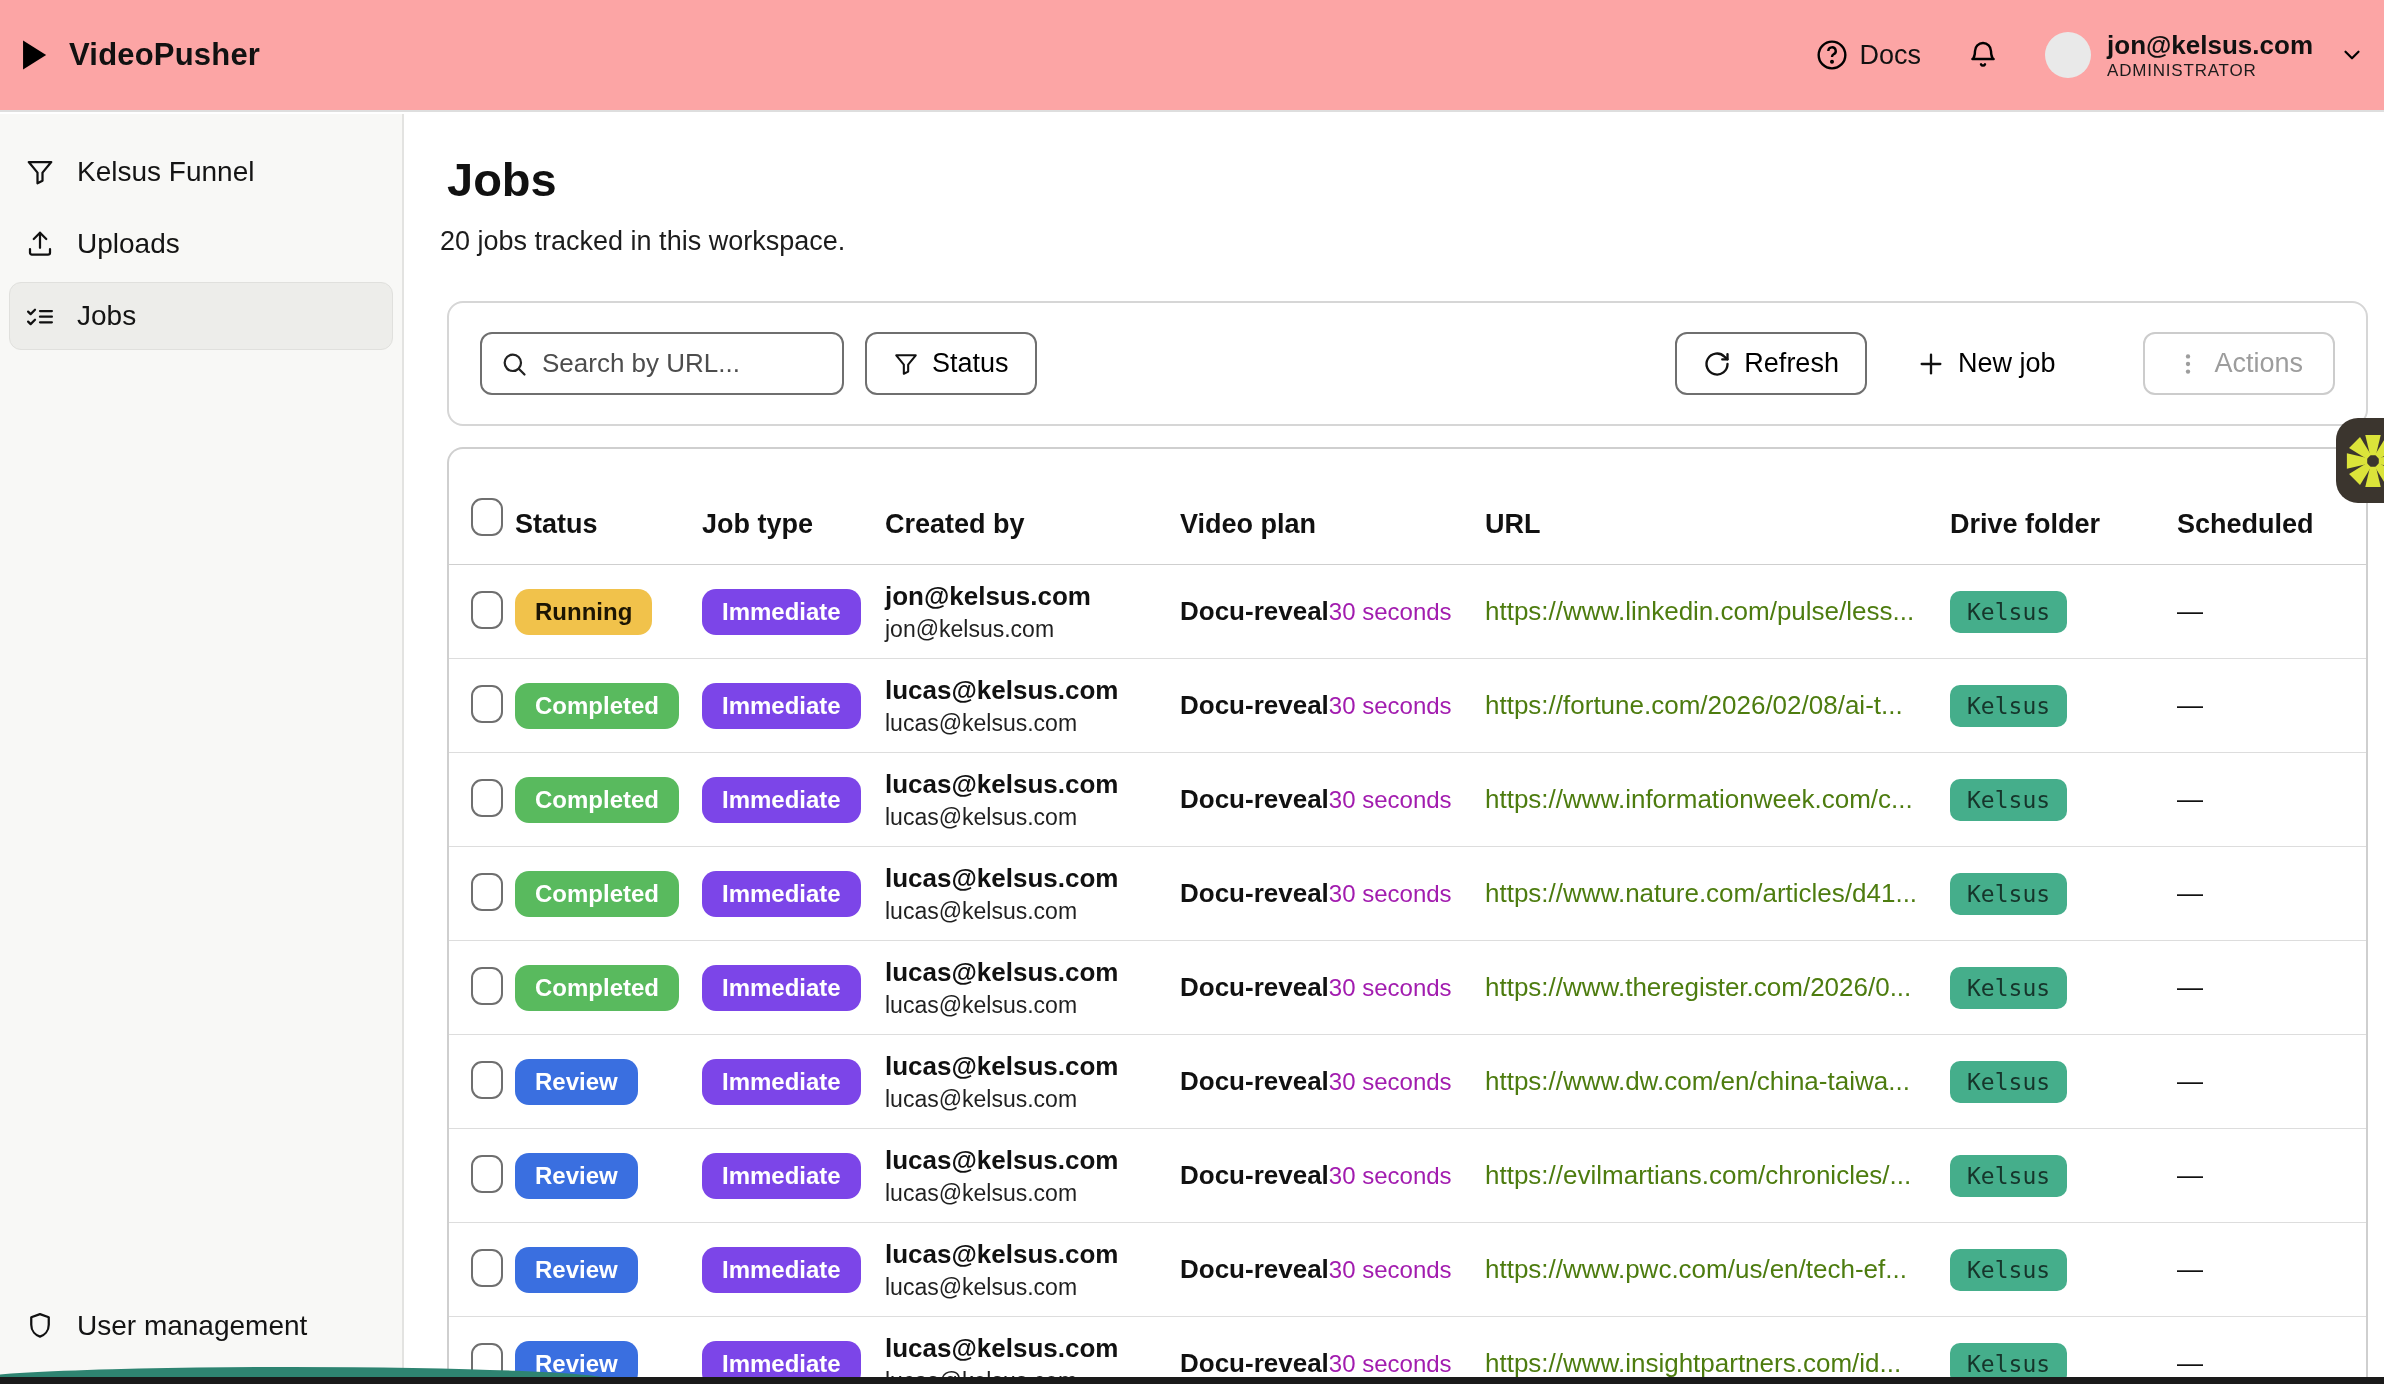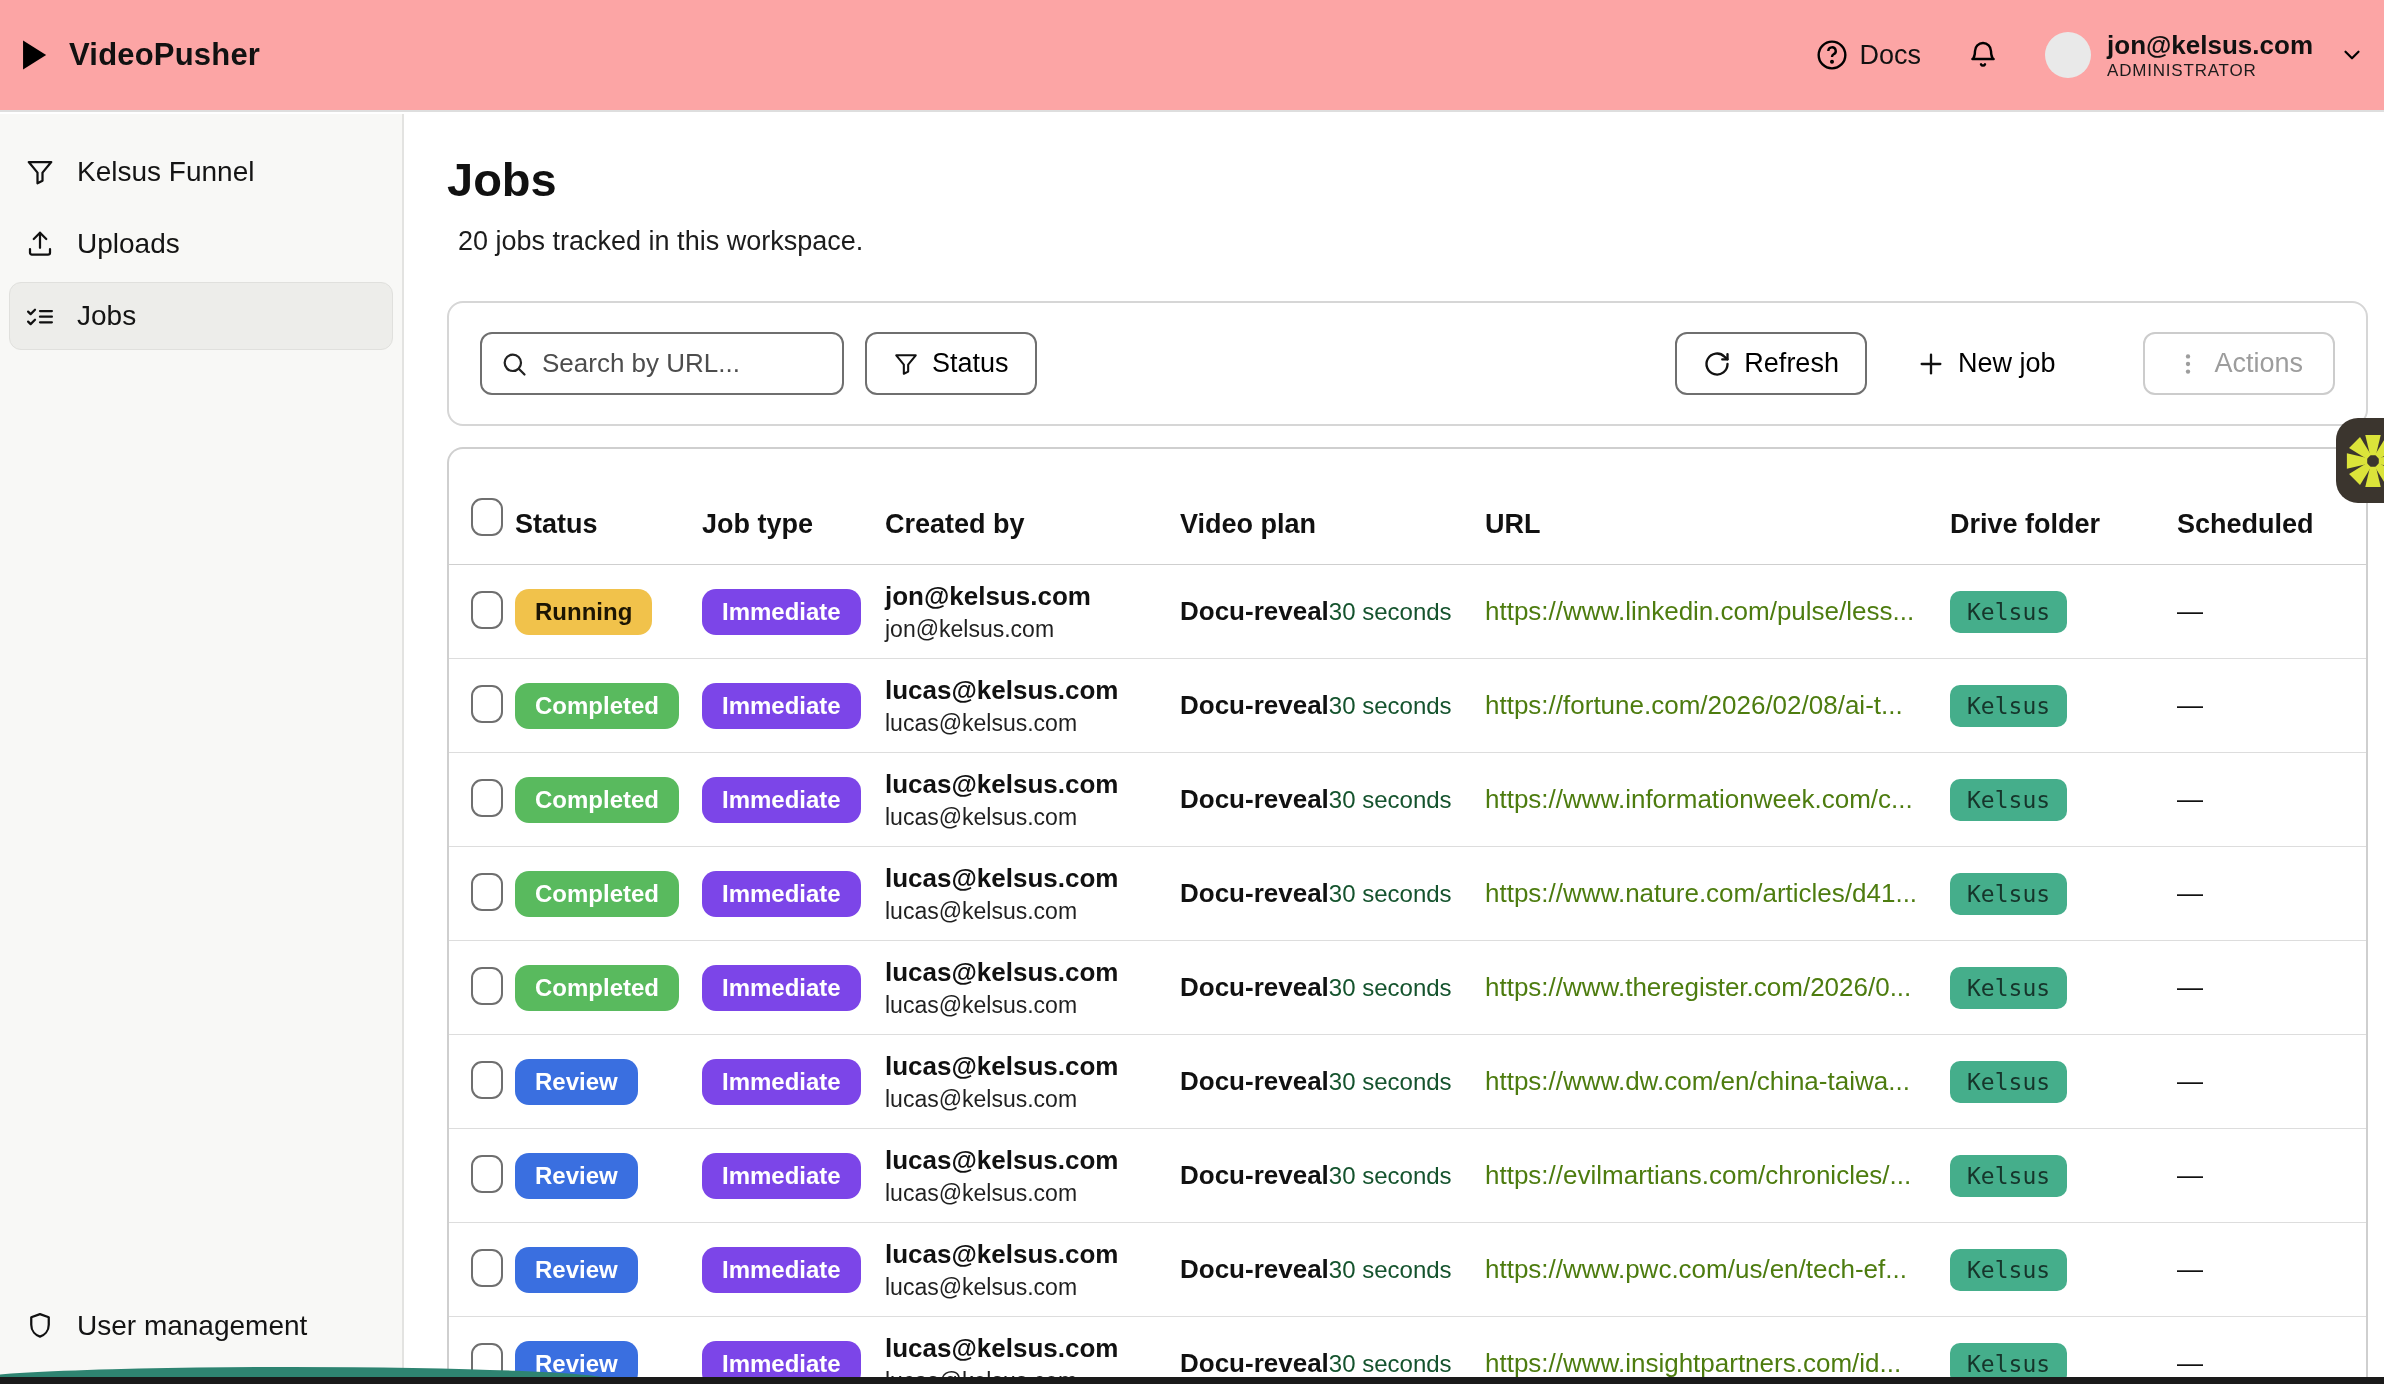--- a/index.html
+++ b/index.html
@@ -28,21 +28,21 @@
   .side-item { height:68px; border-radius:12px; display:flex; align-items:center;
     gap:22px; padding:0 15px; font-size:28px; color:#141414; cursor:pointer;
     border:1px solid transparent; }
   .side-item.active { background:#ededea; border-color:#e0e0dd; }
   .side-footer { position:absolute; left:9px; right:9px; bottom:24px; }
   .side-icon { flex:0 0 auto; color:#222; }
 
   
   .main { position:absolute; left:406px; top:114px; right:0; bottom:0; background:#fff; }
   .page-title { position:absolute; left:41px; top:38px; font-size:47px; font-weight:700; }
-  .page-subtitle { position:absolute; left:52px; top:112px; font-size:27px; color:#1c1c1c; }
+  .page-subtitle { position:absolute; left:34px; top:112px; font-size:27px; color:#1c1c1c; }
 
   
   .toolbar-card { position:absolute; left:41px; right:16px; top:187px; height:125px;
     border:2px solid #d6d6d6; border-radius:16px; background:#fff;
     display:flex; align-items:center; padding:0 31px; }
   .search-box { width:364px; height:63px; border:2px solid #6f6f6f; border-radius:12px;
     display:flex; align-items:center; gap:14px; padding:0 18px; background:#fff; }
   .search-box input { border:none; outline:none; font-size:26px; width:100%;
     font-family:"Liberation Sans", sans-serif; color:#111; background:transparent; }
   .search-box input::placeholder { color:#4d4d4d; }
@@ -65,21 +65,21 @@
   .t-head .th { font-size:27px; font-weight:600; }
   .t-row { height:94px; border-bottom:1px solid #dddddd; }
   .cbx-cell { padding-left:22px; }
   .cbx { display:inline-block; width:32px; height:38px; border:2px solid #6f6f6f;
     border-radius:11px; background:#fff; cursor:pointer; }
   .pill { display:inline-block; padding:9px 20px; border-radius:14px;
     font-size:24px; font-weight:600; }
   .cb-main { font-size:26px; font-weight:700; line-height:1.25; }
   .cb-sub { font-size:23px; color:#1f1f1f; margin-top:3px; }
   .plan-name { font-size:26px; font-weight:700; }
-  .plan-detail { font-size:24px; color:#14532d; }
+  .plan-detail { font-size:24px; color:#a21caf; }
   .url-cell { font-size:26px; color:#4d7c0f; white-space:nowrap; }
   .folder-pill { display:inline-block; padding:8px 17px; border-radius:10px;
     font-family:"DejaVu Sans Mono", monospace; font-size:23px; }
   .sched-cell { font-size:26px; }
 
   
   .spark-fab { position:absolute; left:2336px; top:418px; width:100px; height:85px;
     border-radius:22px; background:#3b352e; display:flex; align-items:center;
     padding-left:8px; z-index:20; cursor:pointer; }
 

